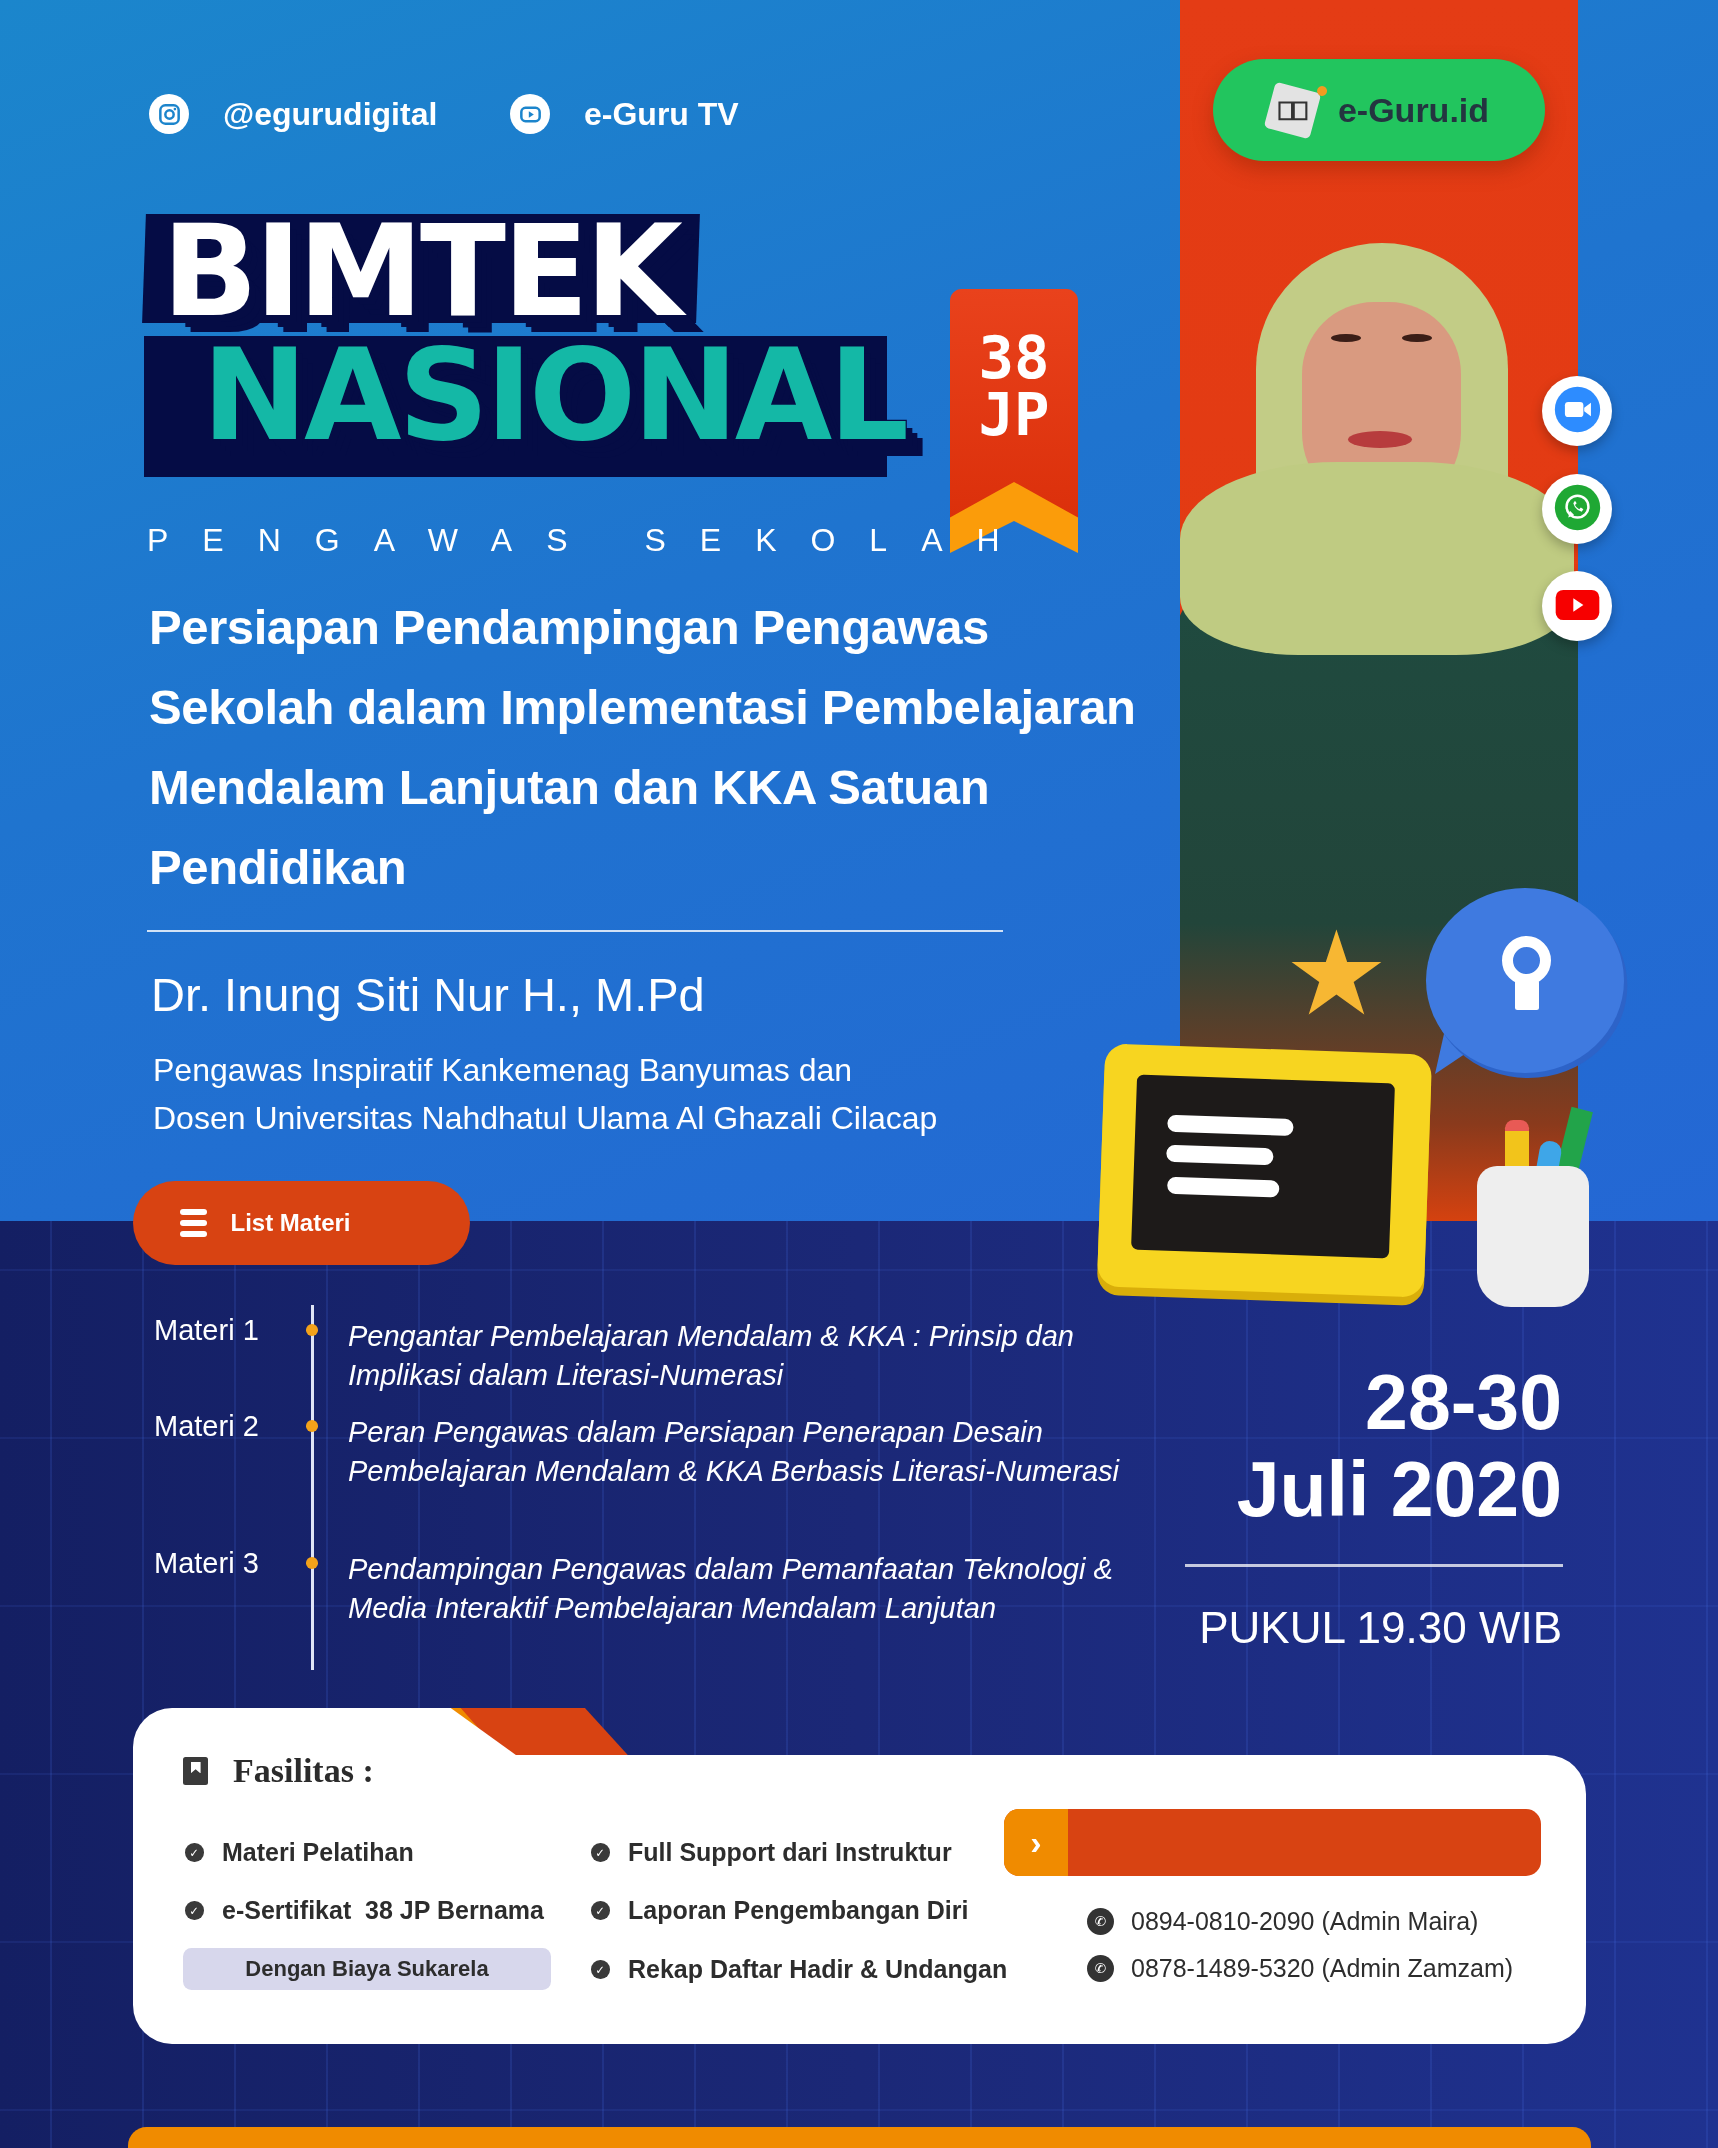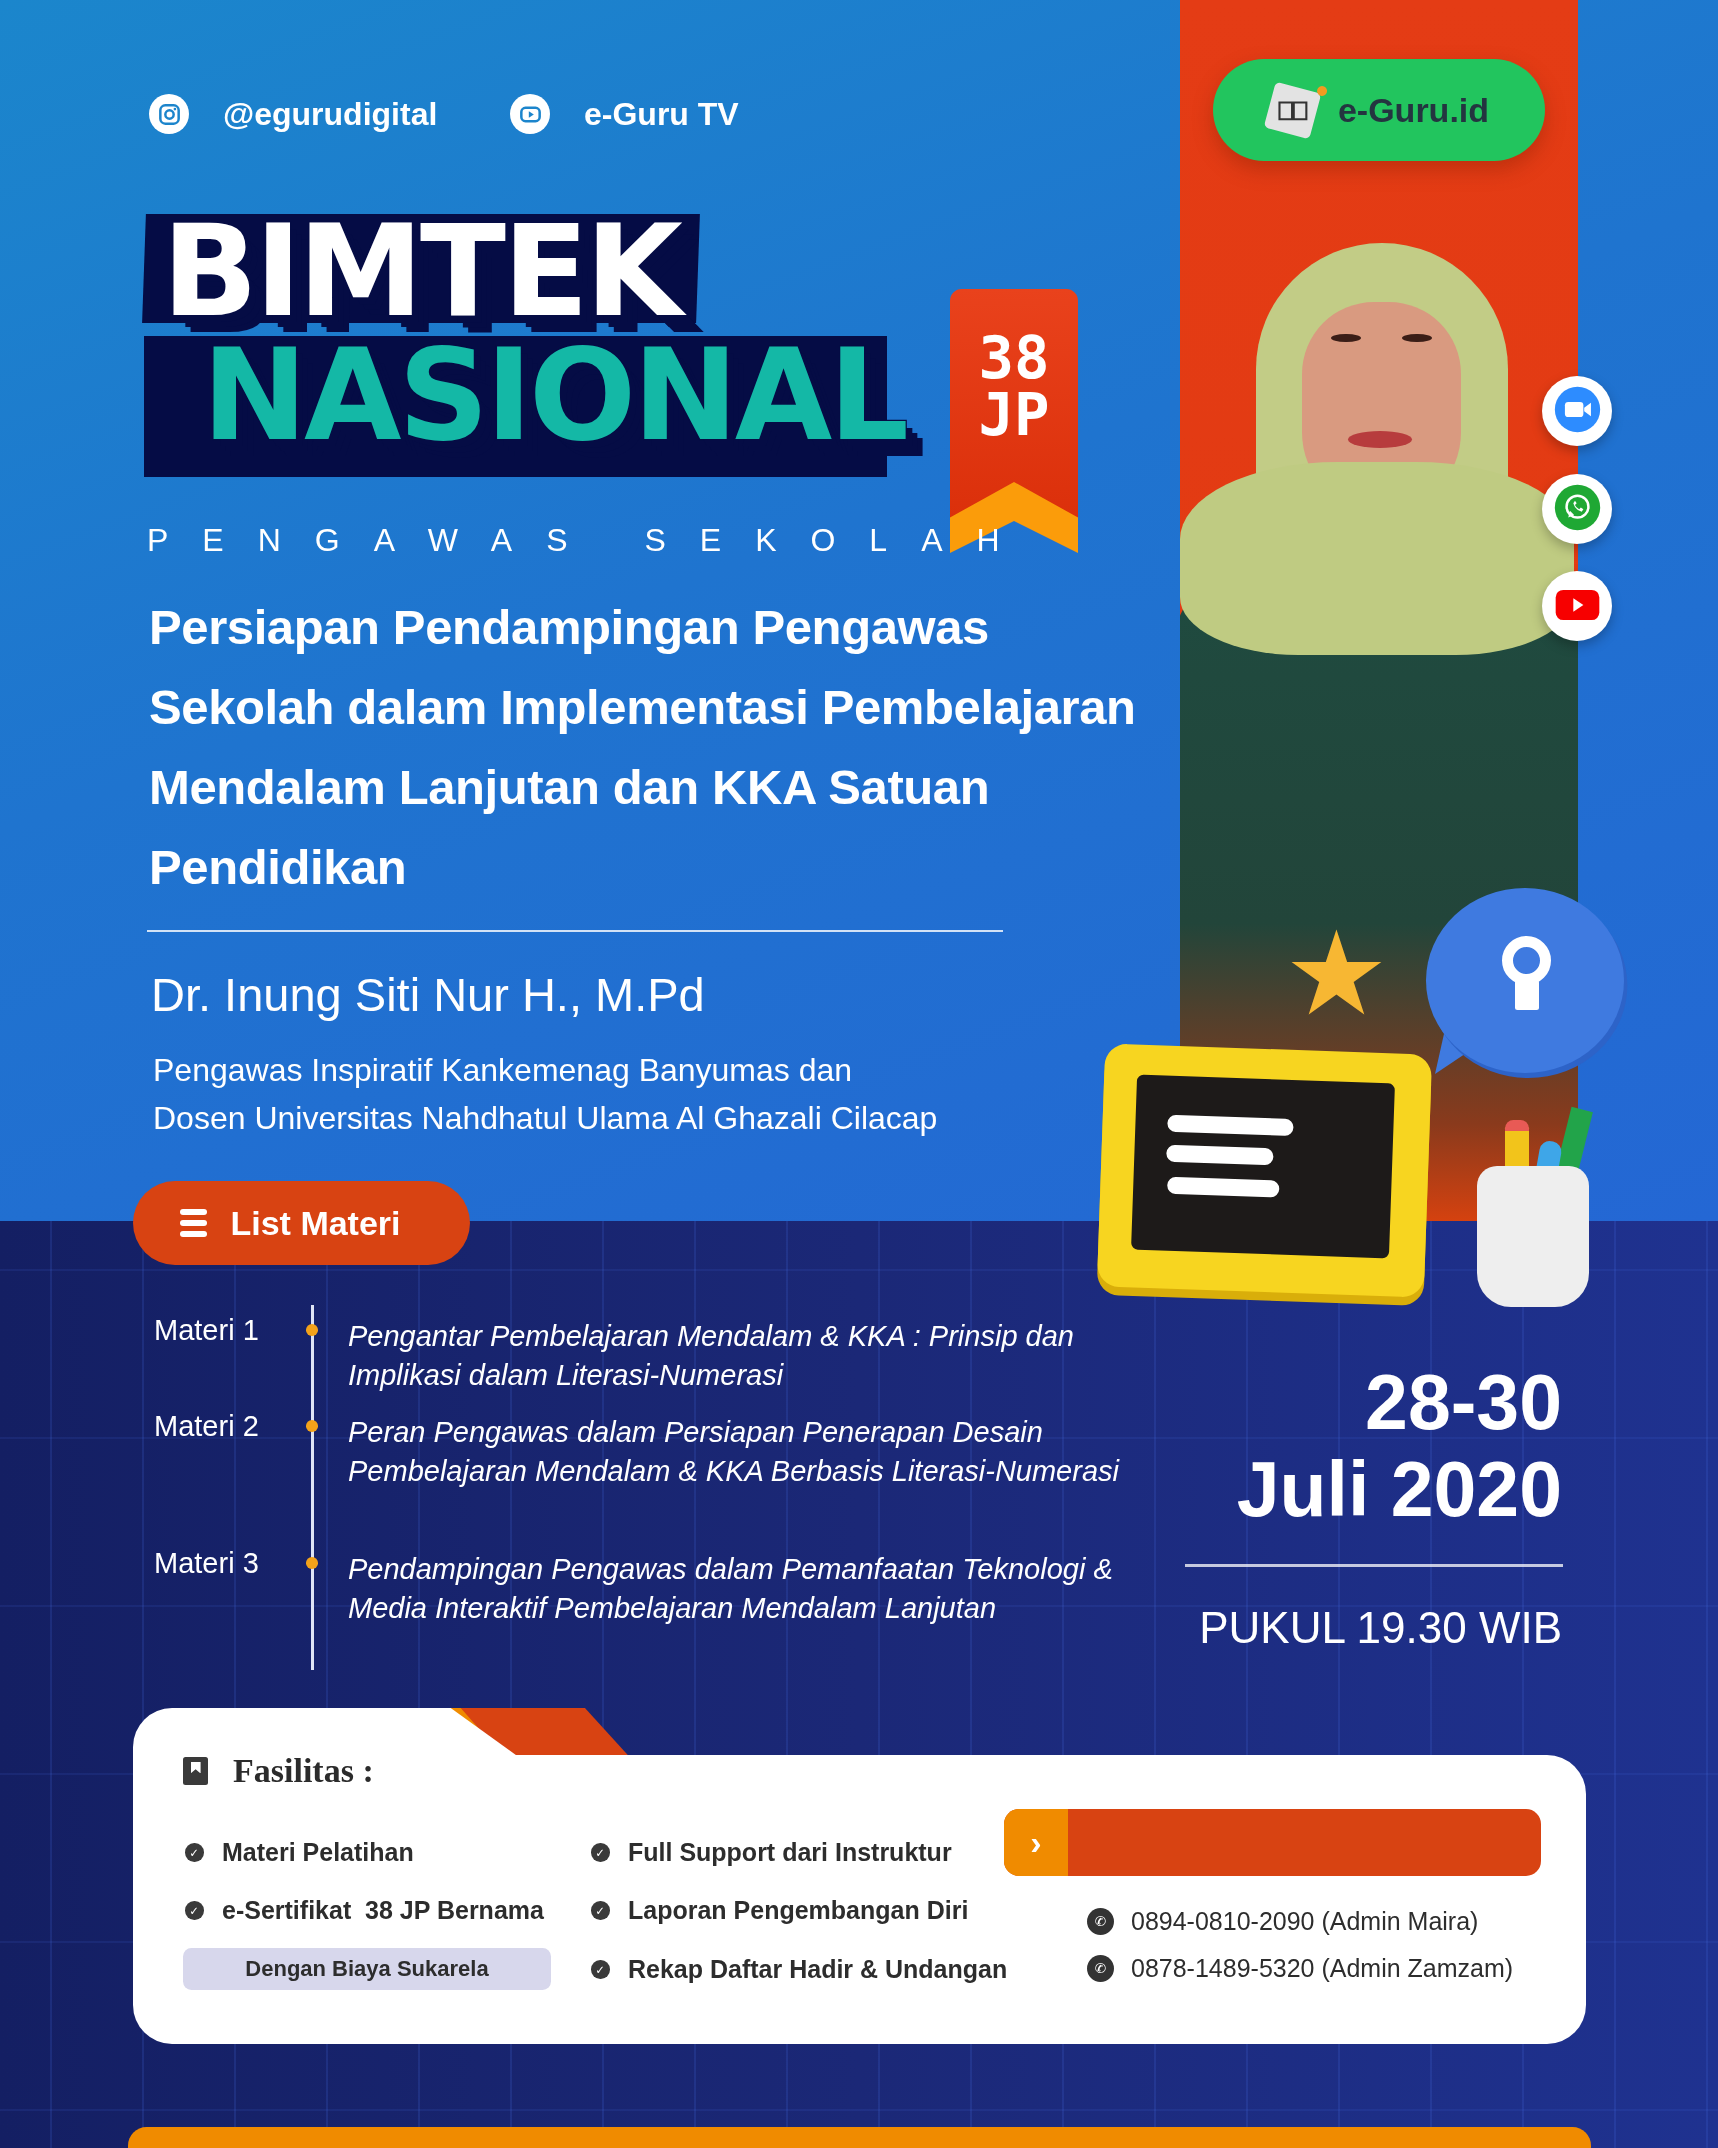--- a/index.html
+++ b/index.html
@@ -105,21 +105,21 @@
   .board-screen { position: absolute; left: 1134px; top: 1079px; width: 258px; height: 175px; background: #1d1a19; border-radius: 6.7px; transform: rotate(2deg); }
   .board-line { position: absolute; height: 17px; background: #fff; border-radius: 8.4px; }
   .cup { position: absolute; left: 1477px; top: 1166px; width: 112px; height: 141px; background: #eeeeee; border-radius: 20px 20px 34px 34px; }
   .pencil { position: absolute; left: 1505px; top: 1120px; width: 23.5px; height: 76px; background: #f2c41b; border-radius: 8.4px 8.4px 0 0; border-top: 11.7px solid #e85a55; }
   .ruler { position: absolute; left: 1559px; top: 1108px; width: 22px; height: 101px; background: #22a44a; transform: rotate(14deg); }
   .crayon { position: absolute; left: 1536px; top: 1141px; width: 22px; height: 59px; background: #3ea6e8; border-radius: 10px 10px 0 0; transform: rotate(10deg); }
   
   .list-pill {
     position: absolute; left: 133px; top: 1181px; width: 337px; height: 84px; border-radius: 42px;
     background: #d84312; display: flex; align-items: center; gap: 23.5px; padding-left: 47px;
-    font-size: 34px; font-weight: 700;
+    font-size: 24px; font-weight: 700;
   }
   .hamburger { display: flex; flex-direction: column; gap: 5px; }
   .hamburger span { display: block; width: 27px; height: 5.9px; background: #fff; border-radius: 3.4px; }
   .timeline-line { position: absolute; left: 311px; top: 1305px; width: 2.5px; height: 365px; background: #dfe4f5; }
   .materi { position: absolute; left: 154px; font-size: 29px; line-height: 39px; }
   .materi-label { position: absolute; left: 0; top: 0; width: 134px; }
   .materi-dot { position: absolute; left: 152px; top: 13.4px; width: 11.7px; height: 11.7px; border-radius: 50%; background: #f3a21a; }
   .materi-text { position: absolute; left: 194px; top: 6px; width: 806px; font-style: italic; }
   
   .date-block { position: absolute; right: 156px; top: 1359px; text-align: right; }

